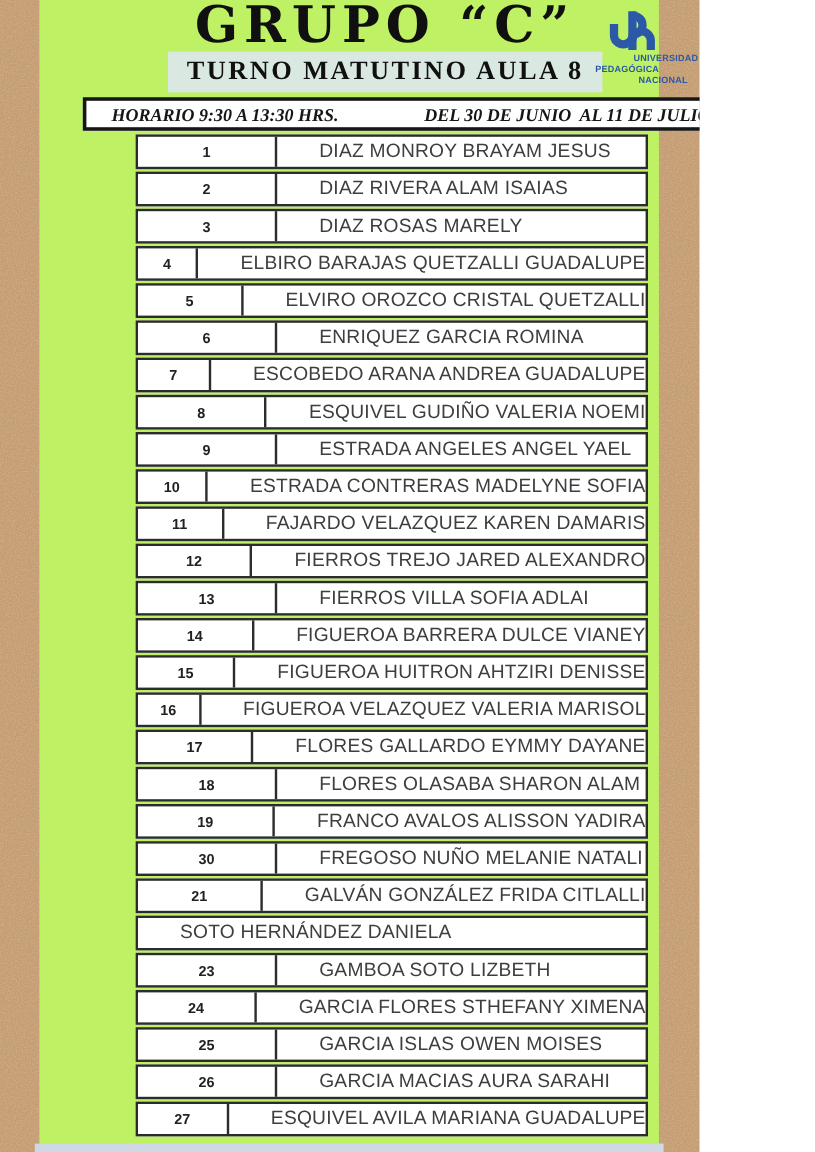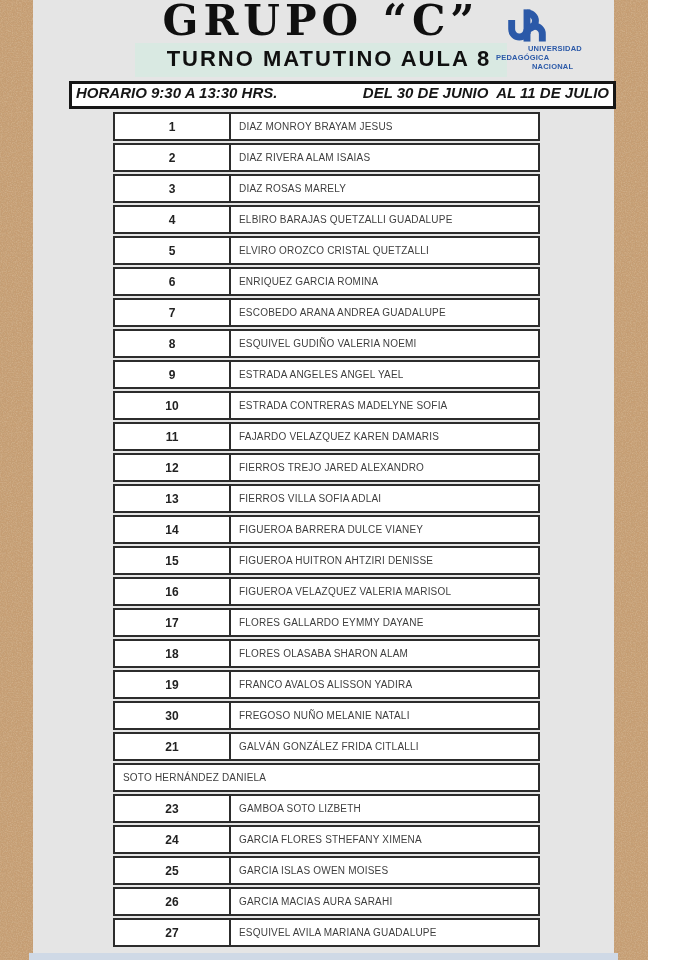--- a/index.html
+++ b/index.html
@@ -1,71 +1,71 @@
 <!DOCTYPE html>
 <html><head>
 <meta charset="utf-8">
 <style>
   html,body{margin:0;padding:0;background:#ffffff;}
   .canvas{
-    position:relative;width:648px;height:960px;overflow:hidden;
-    background:#e5e5e5;font-family:"Liberation Sans",sans-serif;
+    position:relative;width:583px;height:960px;overflow:hidden;
+    background:#bef264;font-family:"Liberation Sans",sans-serif;
   }
   
   .kraft{position:absolute;top:0;height:100%;}
   .kraft-left{left:0;width:33px;}
   .kraft-right{right:0;width:34px;}
   .kraft svg{display:block;width:100%;height:100%;}
   
   .bottom-strip{position:absolute;left:29px;right:30px;bottom:0;height:7px;background:#cfd9e6;}
 
   
   .title{
     position:absolute;top:-4px;left:33px;width:576px;text-align:center;
     font-family:"DejaVu Serif",serif;font-weight:700;font-size:42px;
     letter-spacing:5px;color:#101010;white-space:nowrap;
   }
   .subtitle-wrap{position:absolute;top:43px;left:33px;width:576px;text-align:center;}
   .subtitle{
-    display:inline-block;background:#d9e9e2;padding:3px 16px 5px 32px;
-    font-family:Liberation Sans, sans-serif;font-weight:700;font-size:22px;
+    display:inline-block;background:#d9e9e2;padding:3px 16px 5px 16px;
+    font-family:Liberation Serif, serif;font-weight:700;font-size:22px;
     letter-spacing:2px;color:#101010;white-space:nowrap;
   }
 
   
   .logo{position:absolute;left:494px;top:6px;width:110px;height:70px;}
   .logo-mark{position:absolute;left:10px;top:0;}
   .logo-line{position:absolute;font-weight:bold;font-size:7.5px;letter-spacing:0.2px;color:#2b59a8;white-space:nowrap;text-align:center;}
   .logo-line.l1{left:34px;top:38px;}
   .logo-line.l2{left:2px;top:47px;}
   .logo-line.l3{left:22px;top:56px;margin-left:16px;}
 
   
   .schedule{
     position:absolute;left:69px;top:81px;width:547px;height:28px;box-sizing:border-box;
     border:3px solid #161616;background:#ffffff;
-    display:flex;justify-content:space-between;align-items:flex-start;
-    padding:0 4px;font-weight:bold;font-style:italic;font-size:15px;color:#161616;
+    display:flex;justify-content:space-between;align-items:flex-end;
+    padding:0 21px;font-weight:bold;font-style:italic;font-size:15px;color:#161616;font-family:Liberation Serif, serif;
   }
   .schedule span{white-space:pre;}
 
   
   .roster{position:absolute;left:113px;top:112px;width:427px;}
   .row{
     display:flex;height:29px;box-sizing:border-box;margin-bottom:2px;
     border:2px solid #2c2c2c;background:#ffffff;
   }
   .cell-num{
     width:116px;box-sizing:border-box;border-right:2px solid #2c2c2c;
     display:flex;align-items:center;justify-content:center;
     font-weight:bold;font-size:12px;color:#222222;
   }
   .cell-name{
-    flex:1;display:flex;align-items:center;padding-left:8px;
-    font-size:10px;color:#3e3e3e;letter-spacing:0.2px;white-space:nowrap;
+    flex:1;display:flex;align-items:center;padding-left:35px;
+    font-size:16px;color:#3e3e3e;letter-spacing:0.2px;white-space:nowrap;
   }
 </style>
 </head>
 <body>
 
 <div class="canvas">
 
   <div class="kraft kraft-left">
     <svg viewBox="0 0 33 960" preserveAspectRatio="none" aria-hidden="true">
       <defs>

